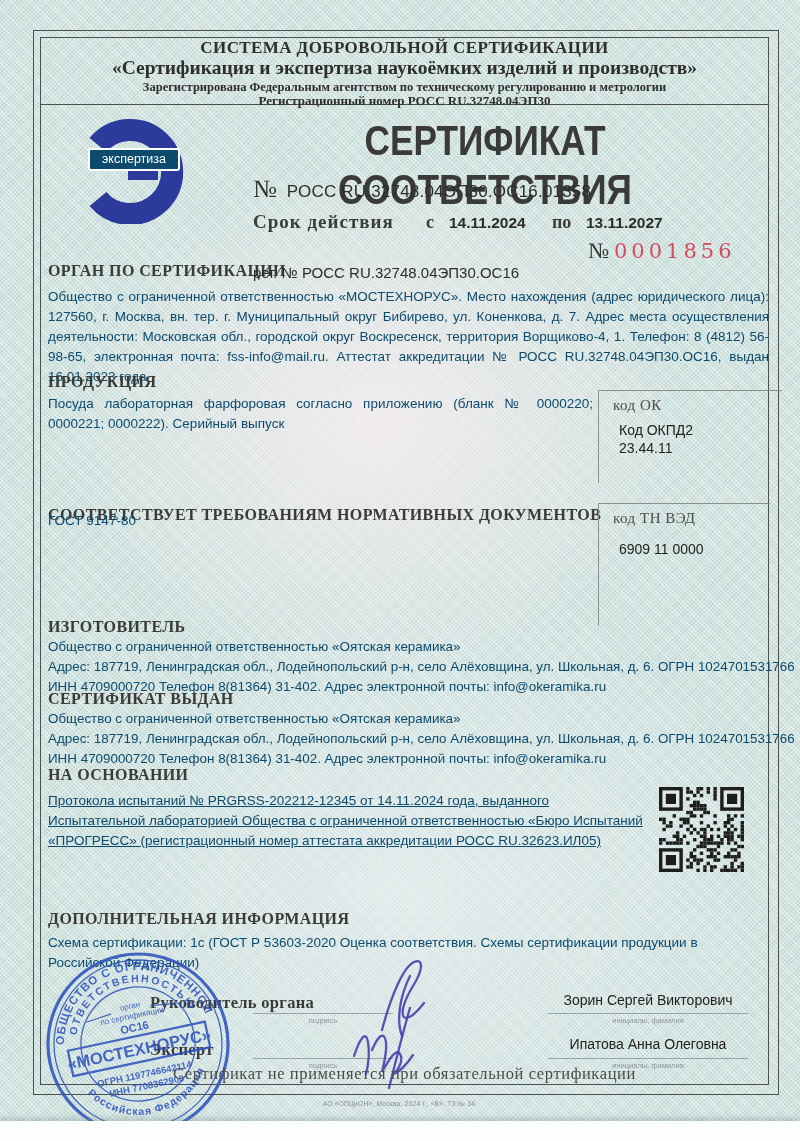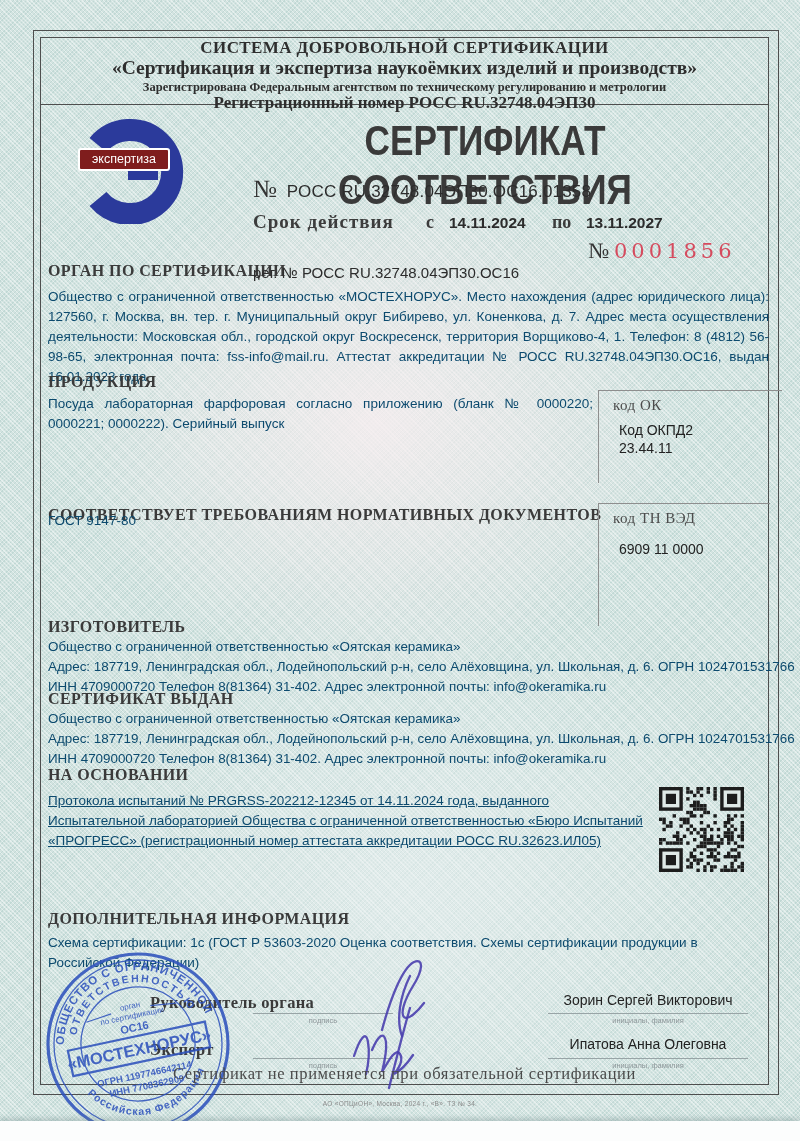--- a/index.html
+++ b/index.html
@@ -18,26 +18,26 @@
   
   .outer-frame{left:33px;top:30px;width:744px;height:1063px;border:1.6px solid #4e4e4e;}
   .inner-frame{left:40px;top:37px;width:727px;height:1046px;border:1px solid #4e4e4e;}
   .header-divider{left:41px;top:104px;width:727px;border-top:1.6px solid #4e4e4e;}
 
   
   .hdr{left:41px;width:727px;text-align:center;font-family:"Liberation Serif",serif;font-weight:700;color:#2e2e2e;}
   .hdr-1{top:38px;font-size:17px;letter-spacing:.4px;}
   .hdr-2{top:57px;font-size:19.5px;}
   .hdr-3{top:80px;font-size:12.5px;}
-  .hdr-4{top:93px;font-size:17px;}
+  .hdr-4{top:93px;font-size:13px;}
 
   
   .logo{left:72px;top:112px;width:118px;height:112px;}
   .logo svg{position:absolute;left:0;top:0;}
-  .logo-badge{position:absolute;left:6px;top:36px;width:88px;height:19px;background:#7f1d1d;
+  .logo-badge{position:absolute;left:16px;top:36px;width:88px;height:19px;background:#0c4a6e;
     border:2px solid #fff;border-radius:3px;color:#fff;font-size:12.5px;line-height:19px;text-align:center;}
 
   .page-title{left:200px;top:116px;width:570px;text-align:center;font-weight:700;font-size:43px;
     color:#3a3a3a;transform:scaleX(.82);letter-spacing:0;}
 
   .no-sign{font-family:"Liberation Serif",serif;color:#333;}
   .cert-no-row{left:253px;top:176px;display:flex;align-items:flex-start;gap:10px;}
   .cert-no-row .no-sign{font-size:25px;line-height:25px;}
   .cert-no-row .val{font-size:17px;margin-top:6px;color:#2c2c2c;letter-spacing:.2px;}
 

